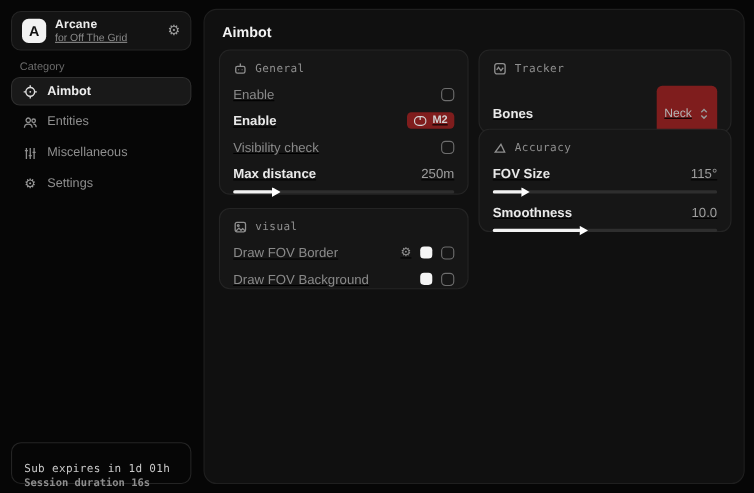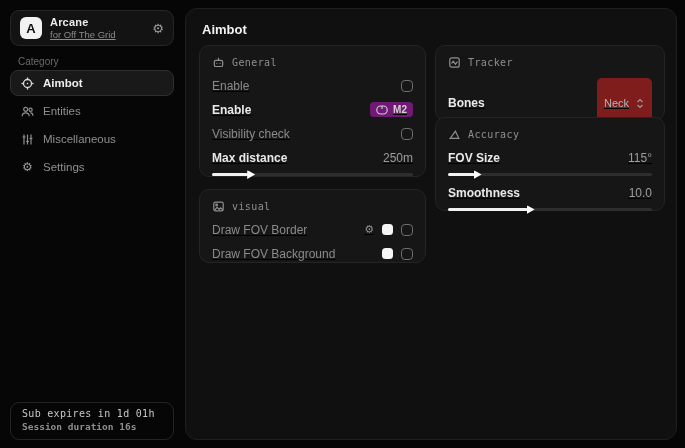--- a/index.html
+++ b/index.html
@@ -21,21 +21,21 @@
   .category { position:absolute; left:18px; top:56px; font-size:10px; color:#6b6b6b; }
 
   .nav { position:absolute; left:10px; top:70px; width:164px; }
   .nav-item { height:26px; margin-bottom:2px; display:flex; align-items:center; padding:0 10px;
               border-radius:8px; color:#8f8f8f; font-size:11.5px; border:1px solid transparent; cursor:pointer; }
   .nav-item.selected { background:#191919; border-color:#2f2f2f; color:#ededed; font-weight:600; }
   .nav-icon { width:13px; height:13px; margin-right:9px; display:flex; align-items:center; justify-content:center; flex:0 0 13px; }
   .nav-icon svg { display:block; }
 
   .footer-card { position:absolute; left:10px; top:402px; width:164px; height:38px;
-                 border:1px solid #242424; border-radius:9px; padding:5px 11px;
+                 border:1px solid #242424; border-radius:9px; padding:18px 11px;
                  font-family:"DejaVu Sans Mono", monospace; }
   .footer-l1 { font-size:10px; color:#c9c9c9; letter-spacing:.3px; }
   .footer-l2 { font-size:9.5px; color:#8d8d8d; margin-top:2px; font-weight:bold; }
 
   
   .main { position:absolute; left:185px; top:8px; width:492px; height:432px;
           background:#101010; border:1px solid #1f1f1f; border-radius:12px; }
   .main-title { position:absolute; left:16px; top:13px; font-size:13px; font-weight:700; color:#f2f2f2; }
 
   .card { position:absolute; background:#161616; border:1px solid #242424; border-radius:10px; padding:10px 12px; }
@@ -51,21 +51,21 @@
   .row { margin-top:9px; min-height:15px; display:flex; align-items:center; justify-content:space-between;text-decoration:underline; }
   .lbl-muted  { font-size:12px; color:#8a8a8a; }
   .lbl-strong { font-size:12px; color:#e9e9e9; font-weight:700; }
   .val { font-size:12px; color:#9d9d9d; }
 
   .checkbox { width:12px; height:12px; border:1.5px solid #6e6e6e; border-radius:4px; cursor:pointer; flex:0 0 12px; }
   .swatch { width:11px; height:11px; background:#f5f5f5; border-radius:3.5px; cursor:pointer; flex:0 0 11px; }
   .row-controls { display:flex; align-items:center; gap:8px; }
   .mini-gear { font-size:11px; color:#8f8f8f; font-family:"DejaVu Sans",sans-serif; cursor:pointer; line-height:1; }
 
-  .badge { display:flex; align-items:center; gap:5px; background:#701a75; border-radius:4px;
+  .badge { display:flex; align-items:center; gap:5px; background:#7f1d1d; border-radius:4px;
            padding:2px 6px; font-size:10px; color:#d2d2d2; font-weight:600; cursor:pointer; }
   .select-btn { display:flex; align-items:flex-end; gap:6px; background:#7f1d1d; border-radius:5px;
                 padding:19px 7px; font-size:11px; color:#b3b3b3; cursor:pointer; }
 
   .slider { position:relative; height:3px; background:#2e2e2e; border-radius:2px; margin-top:8px; cursor:pointer; }
   .slider-fill { position:absolute; left:0; top:0; bottom:0; background:#f2f2f2; border-radius:2px; }
   .slider-thumb { position:absolute; top:50%; width:8px; height:9px; background:#fff;
                   transform:translate(-1px,-50%); clip-path:polygon(0 0,100% 50%,0 100%); cursor:pointer; }
 </style>
 </head>

